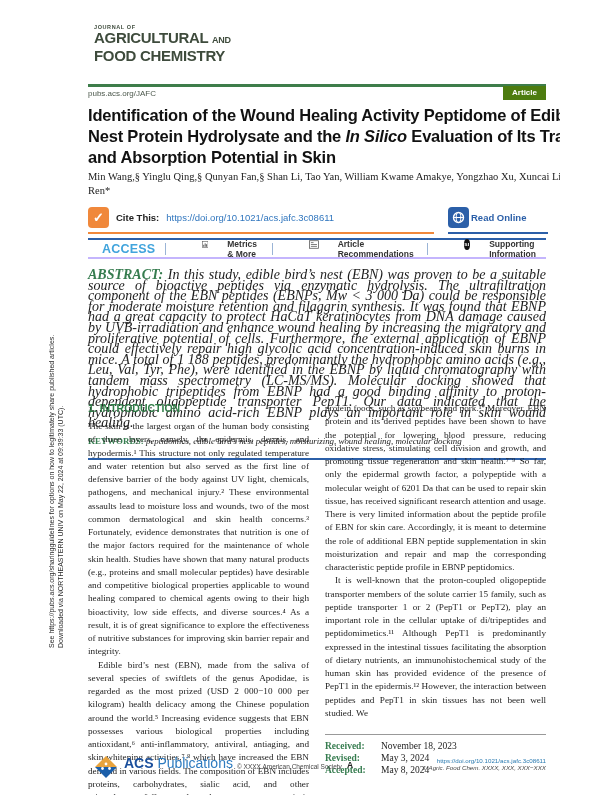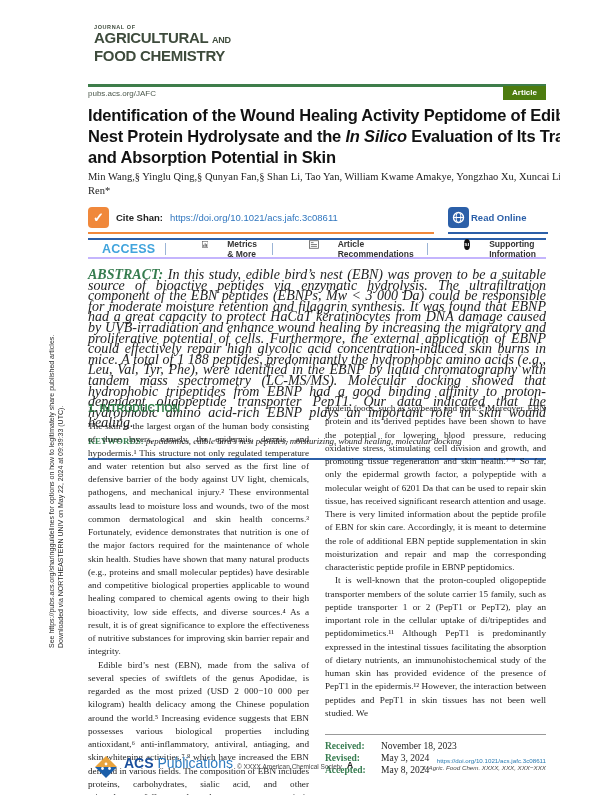--- a/index.html
+++ b/index.html
@@ -117,21 +117,21 @@
   <div class="badge">Article</div>
 
   <h1 class="title"><span>Identification of the Wound Healing Activity Peptidome of Edible Bird’s Nest Protein Hydrolysate and the </span><span class="ital">In Silico</span><span> Evaluation of Its Transport and Absorption Potential in Skin</span></h1>
   <div class="authors">Min Wang,§ Yinglu Qing,§ Qunyan Fan,§ Shan Li, Tao Yan, William Kwame Amakye, Yongzhao Xu, Xuncai Liu, and Jiaoyan Ren*</div>
 
   <div class="cite-row">
     <div class="cite-group">
       <span class="sq-icon sq-orange">
           <span class="check-glyph">✓</span>
         </span>
-      <span class="cite-label">Cite Shan:</span>
+      <span class="cite-label">Cite This:</span>
       <span class="cite-url">https://doi.org/10.1021/acs.jafc.3c08611</span>
     </div>
     <div class="read-group">
       <span class="sq-icon sq-blue">
         <svg width="13" height="13" viewBox="0 0 13 13">
           <circle cx="6.5" cy="6.5" r="5" fill="none" stroke="#ffffff" stroke-width="1.4"></circle>
           <ellipse cx="6.5" cy="6.5" rx="2.3" ry="5" fill="none" stroke="#ffffff" stroke-width="1"></ellipse>
           <line x1="1.5" y1="6.5" x2="11.5" y2="6.5" stroke="#ffffff" stroke-width="1"></line>
         </svg>
       </span>

